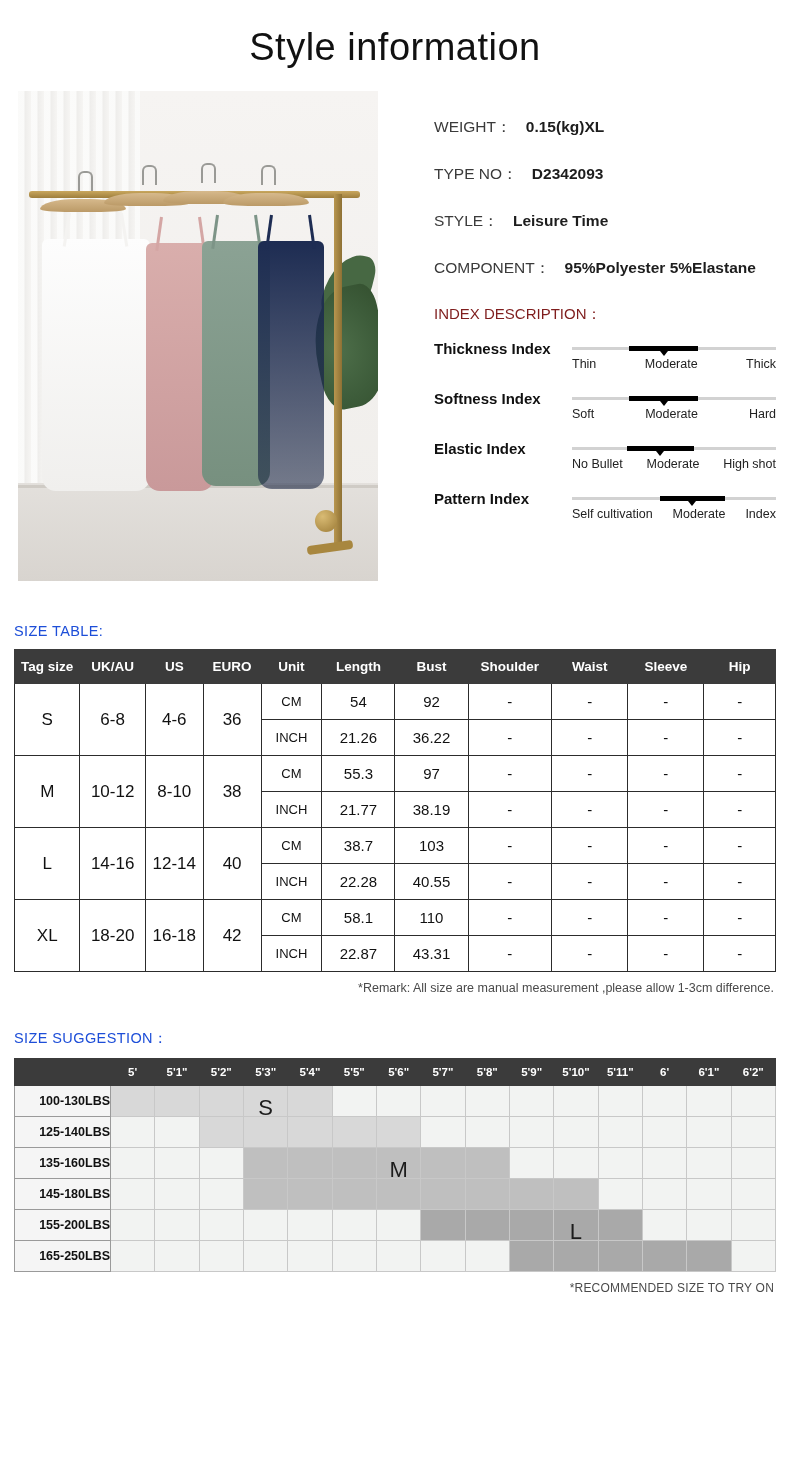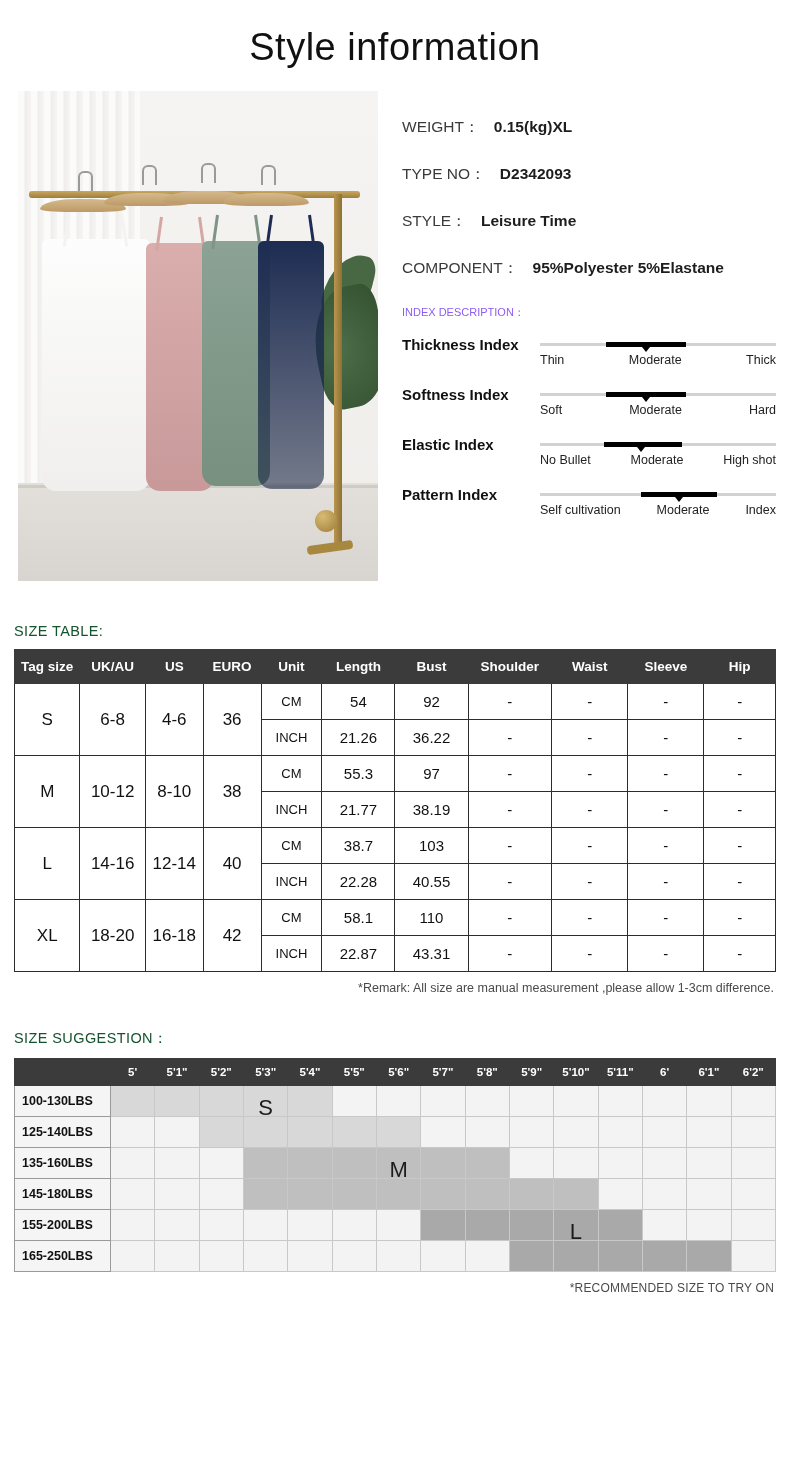--- a/index.html
+++ b/index.html
@@ -20,20 +20,21 @@
     padding-top: 26px;
     color: #111;
   }
 
   
   .top-section {
     display: flex;
     margin-top: 22px;
     padding-left: 18px;
     padding-right: 14px;
+    gap: 32px;
   }
 
   
   .photo {
     width: 360px;
     height: 490px;
     position: relative;
     overflow: hidden;
     flex: 0 0 360px;
     background: #f2efea;
@@ -84,22 +85,22 @@
   .spec-row {
     font-size: 15.5px;
     color: #1d1d1d;
     margin-bottom: 26px;
     white-space: nowrap;
   }
   .spec-row .lbl { color: #3a3a3a; }
   .spec-row .val { font-weight: bold; margin-left: 10px; }
 
   .index-title {
-    font-size: 11px;
-    color: #8b5cf6;
+    font-size: 15px;
+    color: #7f1d1d;
     margin-top: 14px;
     margin-bottom: 14px;
   }
 
   .idx-row {
     display: flex;
     align-items: flex-start;
     margin-bottom: 17px;
   }
   .idx-name {
@@ -137,21 +138,21 @@
     display: flex;
     justify-content: space-between;
     font-size: 12.5px;
     color: #222;
     margin-top: 7px;
   }
 
   
   .sec-cap {
     font-size: 14.5px;
-    color: #14532d;
+    color: #1d4ed8;
     letter-spacing: .4px;
     padding-left: 14px;
   }
 
   
   .size-table {
     border-collapse: collapse;
     width: 762px;
     margin: 10px 0 0 14px;
     table-layout: fixed;
@@ -205,21 +206,21 @@
     height: 31px;
     text-align: center;
     background: #f2f3f2;
     position: relative;
   }
   .sugg-table td.rowhead {
     background: #f5f5f5;
     font-size: 12.5px;
     font-weight: bold;
     color: #111;
-    text-align: left;
+    text-align: right;
     padding-left: 7px;
     border-color: #9a9a9a;
     width: 96px;
   }
   td.s1 { background: #d8d8d8; }
   td.s2 { background: #bfbfbf; }
   td.s3 { background: #a9a9a9; }
   td.s4 { background: #8f8f8f; }
 
   .badge {

